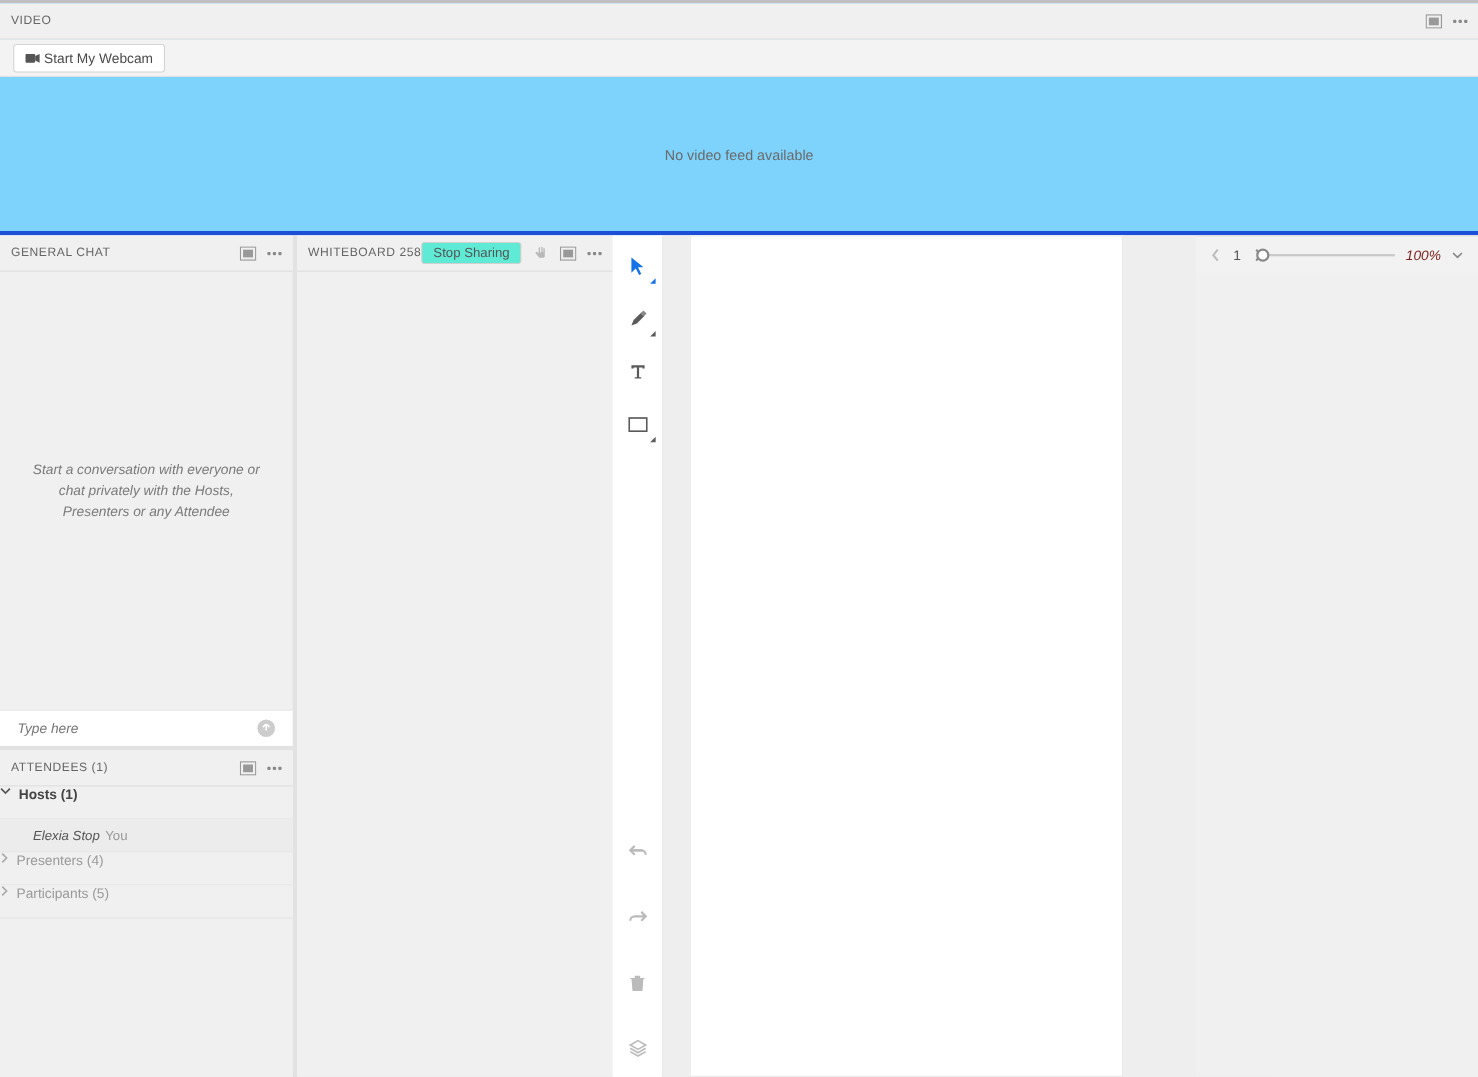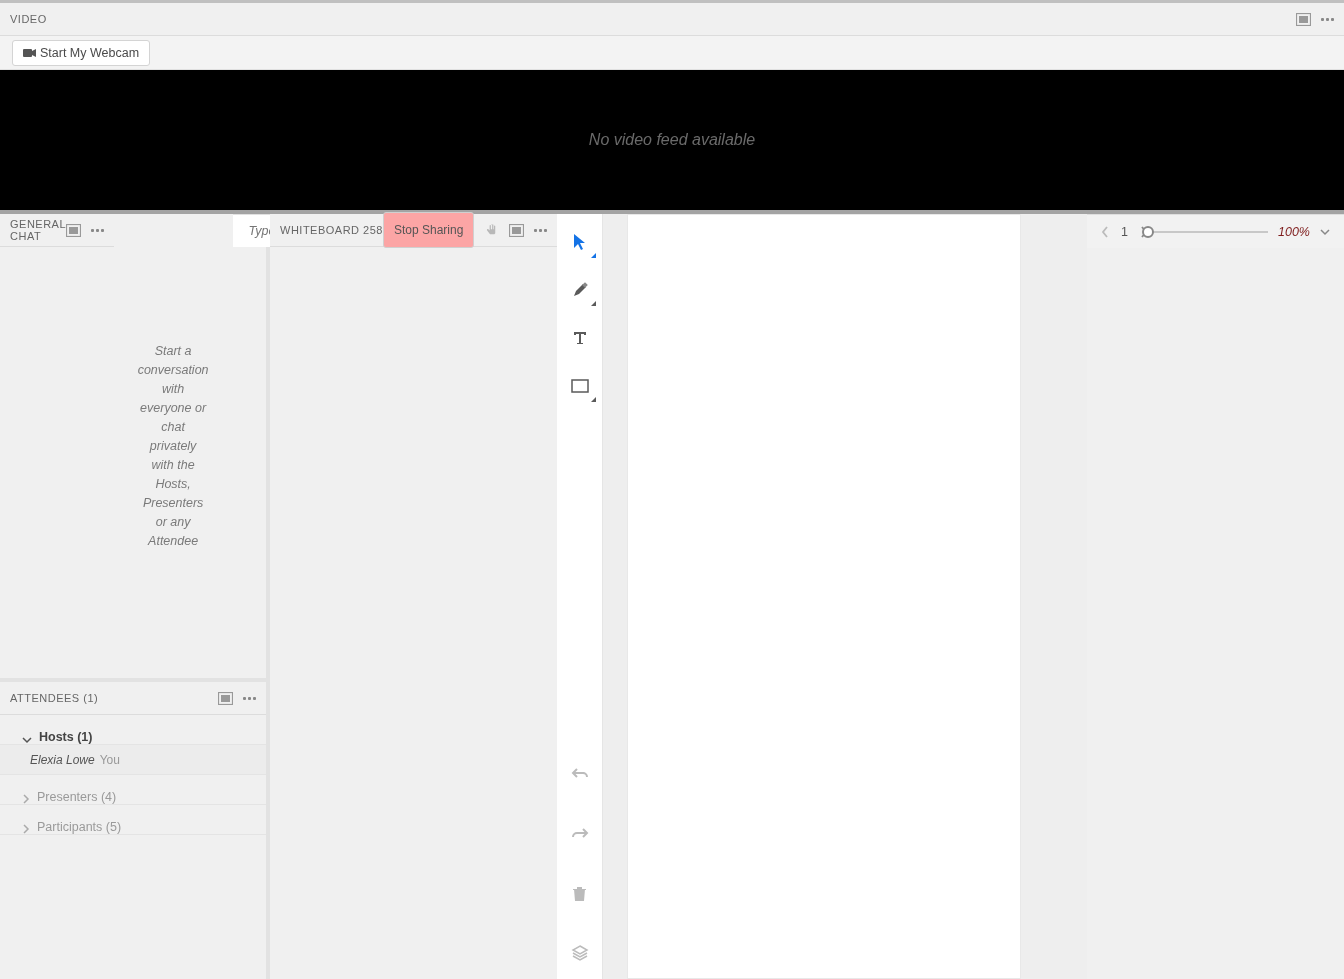--- a/index.html
+++ b/index.html
@@ -13,40 +13,40 @@
     font-size: 11px; letter-spacing: 0.5px; color: #666;
   }
   .pod-title { text-transform: uppercase; }
   .pod-ctrls { display: flex; align-items: center; gap: 10px; }
   .ico-btn { cursor: pointer; display: flex; align-items: center; color: #888; }
   .more-dots { display: flex; gap: 2px; }
   .more-dots span { width: 3px; height: 3px; background: #888; border-radius: 1px; }
   svg { display: block; }
 
   
-  .video-pod { background: #000000; border-bottom: 4px solid #a3a3a3; }
+  .video-pod { background: #7dd3fc; border-bottom: 4px solid #1d4ed8; }
   .video-bar {
     height: 34px; border-bottom: 1px solid #e0e0e0; display: flex; align-items: center;
     padding: 0 12px; background: #f3f3f3;
   }
   .webcam-btn {
     background: #fff; border: 1px solid #d4d4d4; border-radius: 3px; height: 26px;
     padding: 0 10px; display: flex; align-items: center; gap: 3px; font-size: 12.5px;
     color: #4a4a4a; cursor: pointer;
   }
   .video-body { height: 140px; display: flex; align-items: center; justify-content: center; }
-  .video-msg { font-style: italic; color: #6a6a6a; font-size: 16px; }
+  .video-msg { color: #6a6a6a; font-size: 13px; }
 
   
   .lower { flex: 1; display: flex; min-height: 0; }
   
   .left-col { width: 270px; display: flex; flex-direction: column; border-right: 4px solid #e2e2e2; background: #f0f0f0; }
 
   
-  .chat-pod { flex: 1; display: flex; flex-direction: row; border-bottom: 4px solid #e2e2e2; min-height: 0; }
+  .chat-pod { flex: 1; display: flex; flex-direction: column; border-bottom: 4px solid #e2e2e2; min-height: 0; }
   .chat-tabs {
     height: 38px; background: #f1f1f1; border-bottom: 1px solid #dedede;
     display: flex; align-items: flex-end; padding: 0 16px; gap: 16px;
   }
   .chat-tab {
     font-size: 12.5px; color: #3a3a3a; padding-bottom: 8px; cursor: pointer;
     border-bottom: 2px solid transparent; line-height: 14px;
   }
   .chat-tab.active { border-bottom-color: #333; font-weight: 500; }
   .add-tab { font-size: 17px; color: #555; padding-bottom: 6px; cursor: pointer; font-weight: 300; }
@@ -63,39 +63,39 @@
     flex: 1; border: none; outline: none; font-size: 12.5px; font-style: italic;
     color: #888; background: transparent;
   }
   .send-ico { width: 16px; height: 16px; border-radius: 50%; background: #ccc; display:flex; align-items:center; justify-content:center; }
   .send-ico svg { fill:#fff; }
 
   
   .att-pod { height: 297px; display: flex; flex-direction: column; background: #f0f0f0; }
   .att-body { flex: 1; overflow: hidden; }
   .grp-head {
-    height: 30px; display: flex; align-items: flex-end; gap: 7px; padding: 0 22px;
+    height: 30px; display: flex; align-items: flex-start; gap: 7px; padding: 0 0;
     font-size: 12.5px; color: #444; border-bottom: 1px solid #e4e4e4; cursor: pointer;
     background: #f0f0f0;
   }
   .grp-head.exp { font-weight: 600; }
   .grp-head .cnt { font-weight: 600; }
   .grp-head.dim { color: #9a9a9a; }
   .att-row {
     height: 30px; display: flex; align-items: center; gap: 5px; padding: 0 14px 0 30px;
     font-size: 12px; border-bottom: 1px solid #e4e4e4; background: #ececec;
   }
   .att-name { font-style: italic; color: #555; }
   .att-you { color: #999; }
 
   
   .wb-pod { flex: 1; display: flex; flex-direction: row; background: #f0f0f0; min-width: 0; }
   .wb-head-r { display: flex; align-items: center; gap: 10px; }
   .stop-btn {
-    background: #fca5a5; border: 1px solid #d0d0d0; border-radius: 3px; height: 36px;
+    background: #5eead4; border: 1px solid #d0d0d0; border-radius: 3px; height: 20px;
     padding: 0 10px; font-size: 12px; color: #555; cursor: pointer;
   }
   .wb-body { flex: 1; display: flex; min-height: 0; }
   .wb-tools { width: 46px; background: #fff; border-right: 1px solid #e5e5e5; display: flex; flex-direction: column; align-items:center; padding-top:14px; gap: 20px; }
   .wb-tool { width: 28px; height: 28px; display:flex; align-items:center; justify-content:center; cursor:pointer; position:relative; }
   .wb-tool .sub { position:absolute; right:-2px; bottom:-2px; width:0; height:0; border-left:5px solid transparent; border-bottom:5px solid currentColor; }
   .wb-tool.sel { color:#1473e6; }
   .wb-tool.reg { color:#5a5a5a; }
   .wb-tools .spacer { flex:1; }
   .wb-act { width:28px; height:28px; display:flex; align-items:center; justify-content:center; cursor:pointer; color:#bbb; margin-bottom:12px; }
@@ -212,21 +212,21 @@
       <div class="att-body">
         <div class="grp-head exp">
           <span>
               <svg width="10" height="8" viewBox="0 0 10 8">
                 <path d="M1 2 L5 6 L9 2" stroke="#555" stroke-width="1.5" fill="none"></path>
               </svg>
             </span>
           <span class="cnt">Hosts (1)</span>
         </div>
         <div class="att-row">
-          <span class="att-name">Elexia Lowe</span>
+          <span class="att-name">Elexia Stop</span>
           <span class="att-you">You</span>
         </div>
         <div class="grp-head dim">
           <span>
               <svg width="8" height="10" viewBox="0 0 8 10">
                 <path d="M2 1 L6 5 L2 9" stroke="#aaa" stroke-width="1.5" fill="none"></path>
               </svg>
             </span>
           <span>Presenters (4)</span>
         </div>

